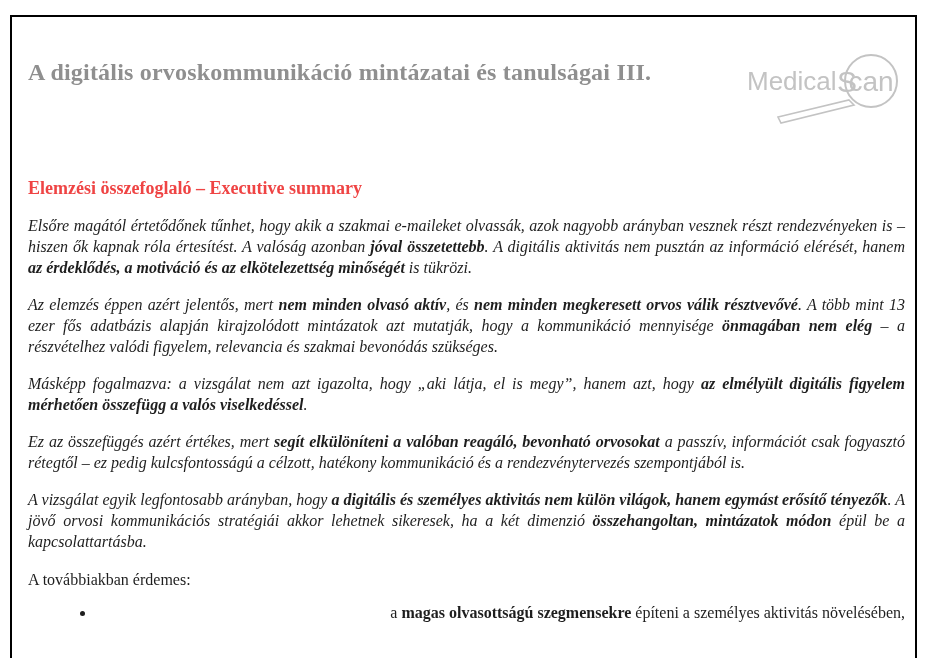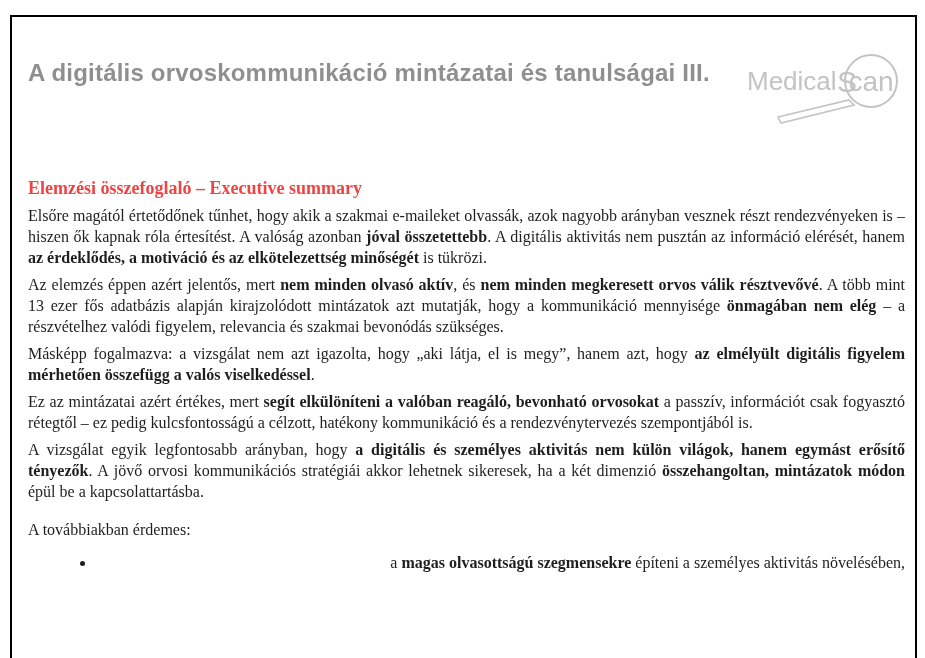--- a/index.html
+++ b/index.html
@@ -21,21 +21,21 @@
     background: #ffffff;
     box-sizing: content-box;
   }
   .header {
     position: relative;
     padding: 42px 16px 0 16px;
     height: 68px;
   }
   .doc-title {
     margin: 0;
-    font-family: Liberation Sans, sans-serif;
+    font-family: Liberation Serif, serif;
     font-weight: 700;
     font-size: 24px;
     letter-spacing: 0.2px;
     color: #8f8f8f;
   }
   .logo {
     position: absolute;
     top: 26px;
     right: 2px;
     width: 168px;
@@ -47,25 +47,26 @@
   }
   .section-heading {
     margin: 50px 0 0 0;
     font-family: "Liberation Serif", serif;
     font-weight: 700;
     font-size: 18px;
     line-height: 22px;
     color: #ef4444;
   }
   .para {
-    margin: 6px 0 0 0;
+    margin: 16px 0 0 0;
     font-size: 16px;
     line-height: 21px;
     text-align: justify;
     text-align-last: left;
+    font-style: italic;
   }
   .para .b, .lead-in .b, .bullet-list .b { font-weight: 700; }
   .lead-in {
     margin: 17px 0 0 0;
     font-size: 16px;
     line-height: 21px;
   }
   .bullet-list {
     margin: 12px 0 0 0;
     padding-left: 68px;
@@ -92,21 +93,21 @@
       <polygon points="104,57 109,62 36,80 33,74" fill="#ffffff" stroke="#c3c3c3" stroke-width="1.6"></polygon>
     </svg>
   </div>
 
   <div class="content">
     <h2 class="section-heading">Elemzési összefoglaló – Executive summary</h2>
     <div>
         <p class="para"><span>Elsőre magától értetődőnek tűnhet, hogy akik a szakmai e-maileket olvassák, azok nagyobb arányban vesznek részt rendezvényeken is – hiszen ők kapnak róla értesítést. A valóság azonban </span><span class="b">jóval összetettebb</span><span>. A digitális aktivitás nem pusztán az információ elérését, hanem </span><span class="b">az érdeklődés, a motiváció és az elkötelezettség minőségét</span><span> is tükrözi.</span></p>
         <p class="para"><span>Az elemzés éppen azért jelentős, mert </span><span class="b">nem minden olvasó aktív</span><span>, és </span><span class="b">nem minden megkeresett orvos válik résztvevővé</span><span>. A több mint 13 ezer fős adatbázis alapján kirajzolódott mintázatok azt mutatják, hogy a kommunikáció mennyisége </span><span class="b">önmagában nem elég</span><span> – a részvételhez valódi figyelem, relevancia és szakmai bevonódás szükséges.</span></p>
         <p class="para"><span>Másképp fogalmazva: a vizsgálat nem azt igazolta, hogy „aki látja, el is megy”, hanem azt, hogy </span><span class="b">az elmélyült digitális figyelem mérhetően összefügg a valós viselkedéssel</span><span>.</span></p>
-        <p class="para"><span>Ez az mintázatai azért értékes, mert </span><span class="b">segít elkülöníteni a valóban reagáló, bevonható orvosokat</span><span> a passzív, információt csak fogyasztó rétegtől – ez pedig kulcsfontosságú a célzott, hatékony kommunikáció és a rendezvénytervezés szempontjából is.</span></p>
+        <p class="para"><span>Ez az összefüggés azért értékes, mert </span><span class="b">segít elkülöníteni a valóban reagáló, bevonható orvosokat</span><span> a passzív, információt csak fogyasztó rétegtől – ez pedig kulcsfontosságú a célzott, hatékony kommunikáció és a rendezvénytervezés szempontjából is.</span></p>
         <p class="para"><span>A vizsgálat egyik legfontosabb arányban, hogy </span><span class="b">a digitális és személyes aktivitás nem külön világok, hanem egymást erősítő tényezők</span><span>. A jövő orvosi kommunikációs stratégiái akkor lehetnek sikeresek, ha a két dimenzió </span><span class="b">összehangoltan, mintázatok módon</span><span> épül be a kapcsolattartásba.</span></p>
       </div>
     <p class="lead-in">A továbbiakban érdemes:</p>
     <ul class="bullet-list">
         <li><span>a </span><span class="b">magas olvasottságú szegmensekre</span><span> építeni a személyes aktivitás növelésében,</span></li>
       </ul>
   </div>
 </div>
 
 </body></html>

